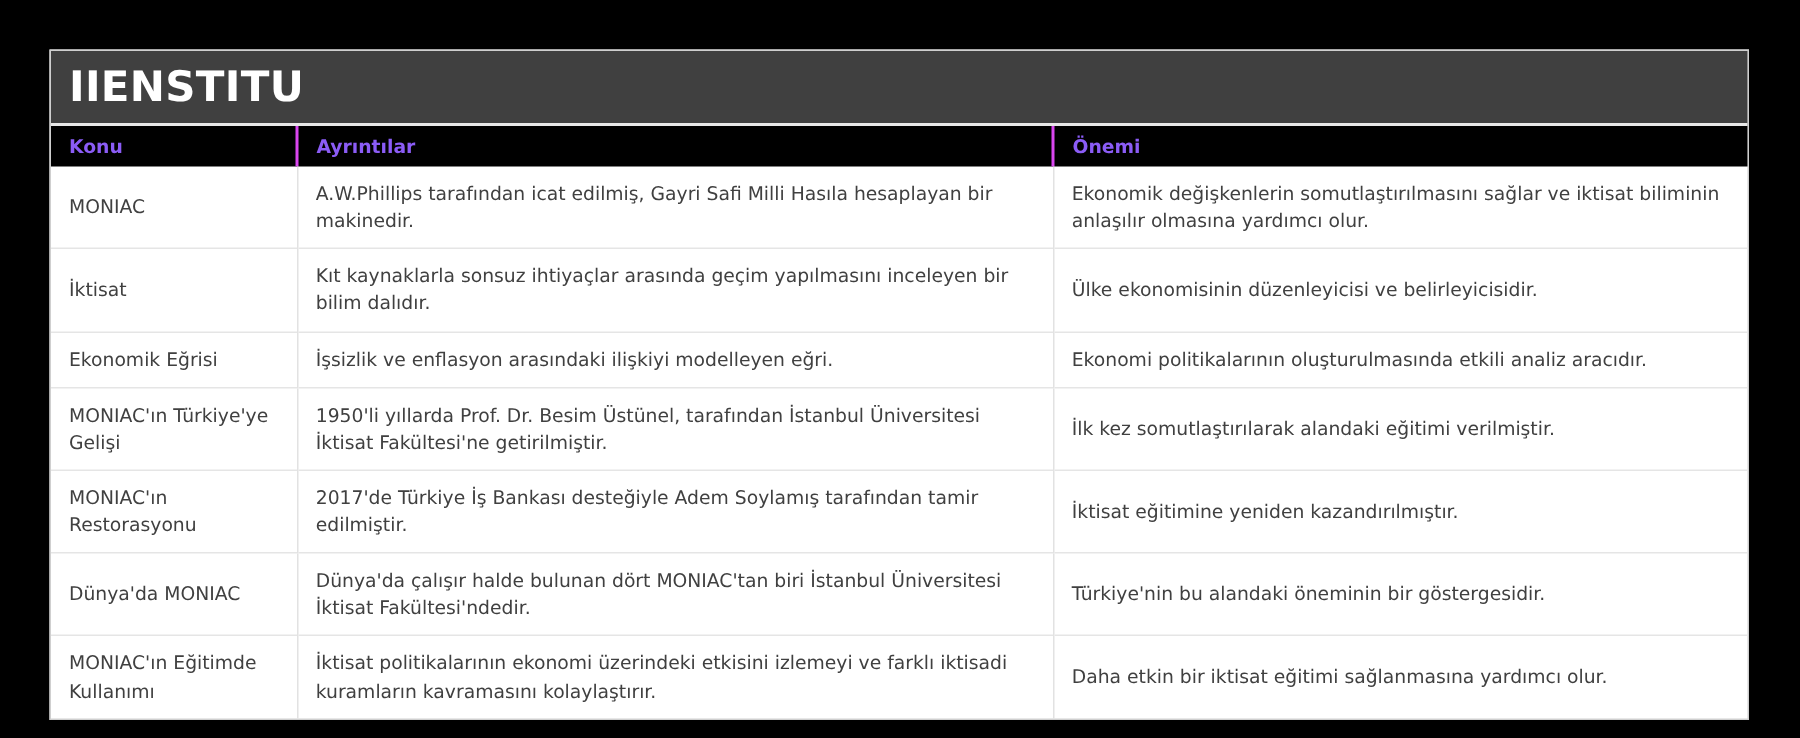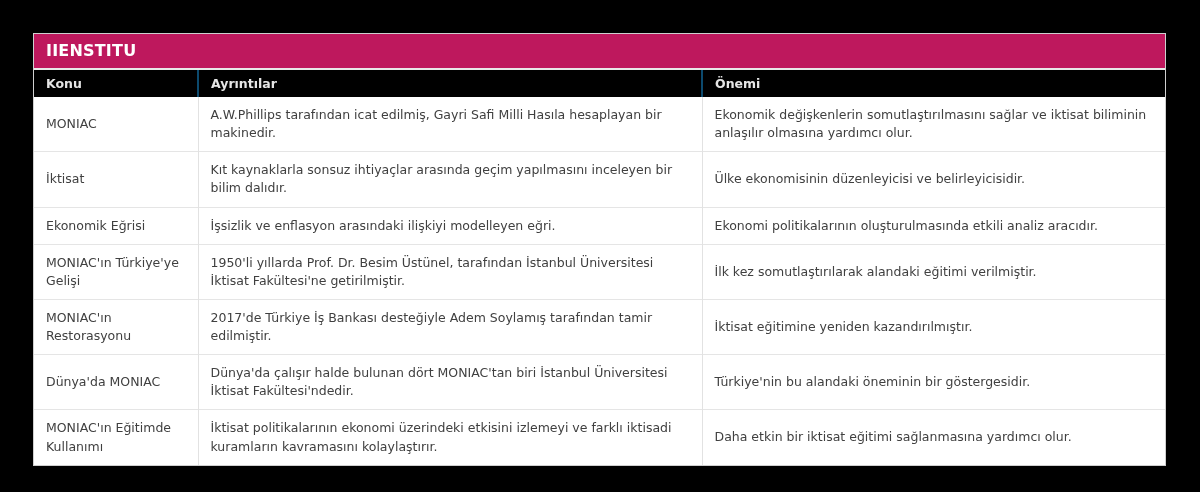--- a/index.html
+++ b/index.html
@@ -14,46 +14,46 @@
   .card {
     position: absolute;
     left: 33px;
     top: 33px;
     width: 1133px;
     background: #ffffff;
     border: 1px solid #cfcfcf;
     box-sizing: border-box;
   }
   .title-bar {
-    background: #be185d;
+    background: #404040;
     color: #ffffff;
-    font-size: 16px;
+    font-size: 28px;
     font-weight: bold;
     padding: 7px 12px 8px 12px;
     border-bottom: 2px solid #e8e8e8;
     letter-spacing: 0.2px;
   }
   table.data-table {
     width: 100%;
     border-collapse: collapse;
     table-layout: fixed;
   }
   table.data-table col.c1 { width: 164px; }
   table.data-table col.c2 { width: 504px; }
   table.data-table thead th {
     background: #000000;
-    color: #e5e5e5;
+    color: #8b5cf6;
     text-align: left;
     font-size: 12.5px;
     font-weight: bold;
     padding: 6px 12px;
     vertical-align: middle;
   }
   table.data-table thead th + th {
-    border-left: 2px solid #0c4a6e;
+    border-left: 2px solid #d946ef;
   }
   table.data-table tbody td {
     font-size: 12.5px;
     color: #404040;
     padding: 9px 12px;
     line-height: 1.45;
     vertical-align: middle;
     word-wrap: break-word;
   }
   table.data-table tbody td + td {

